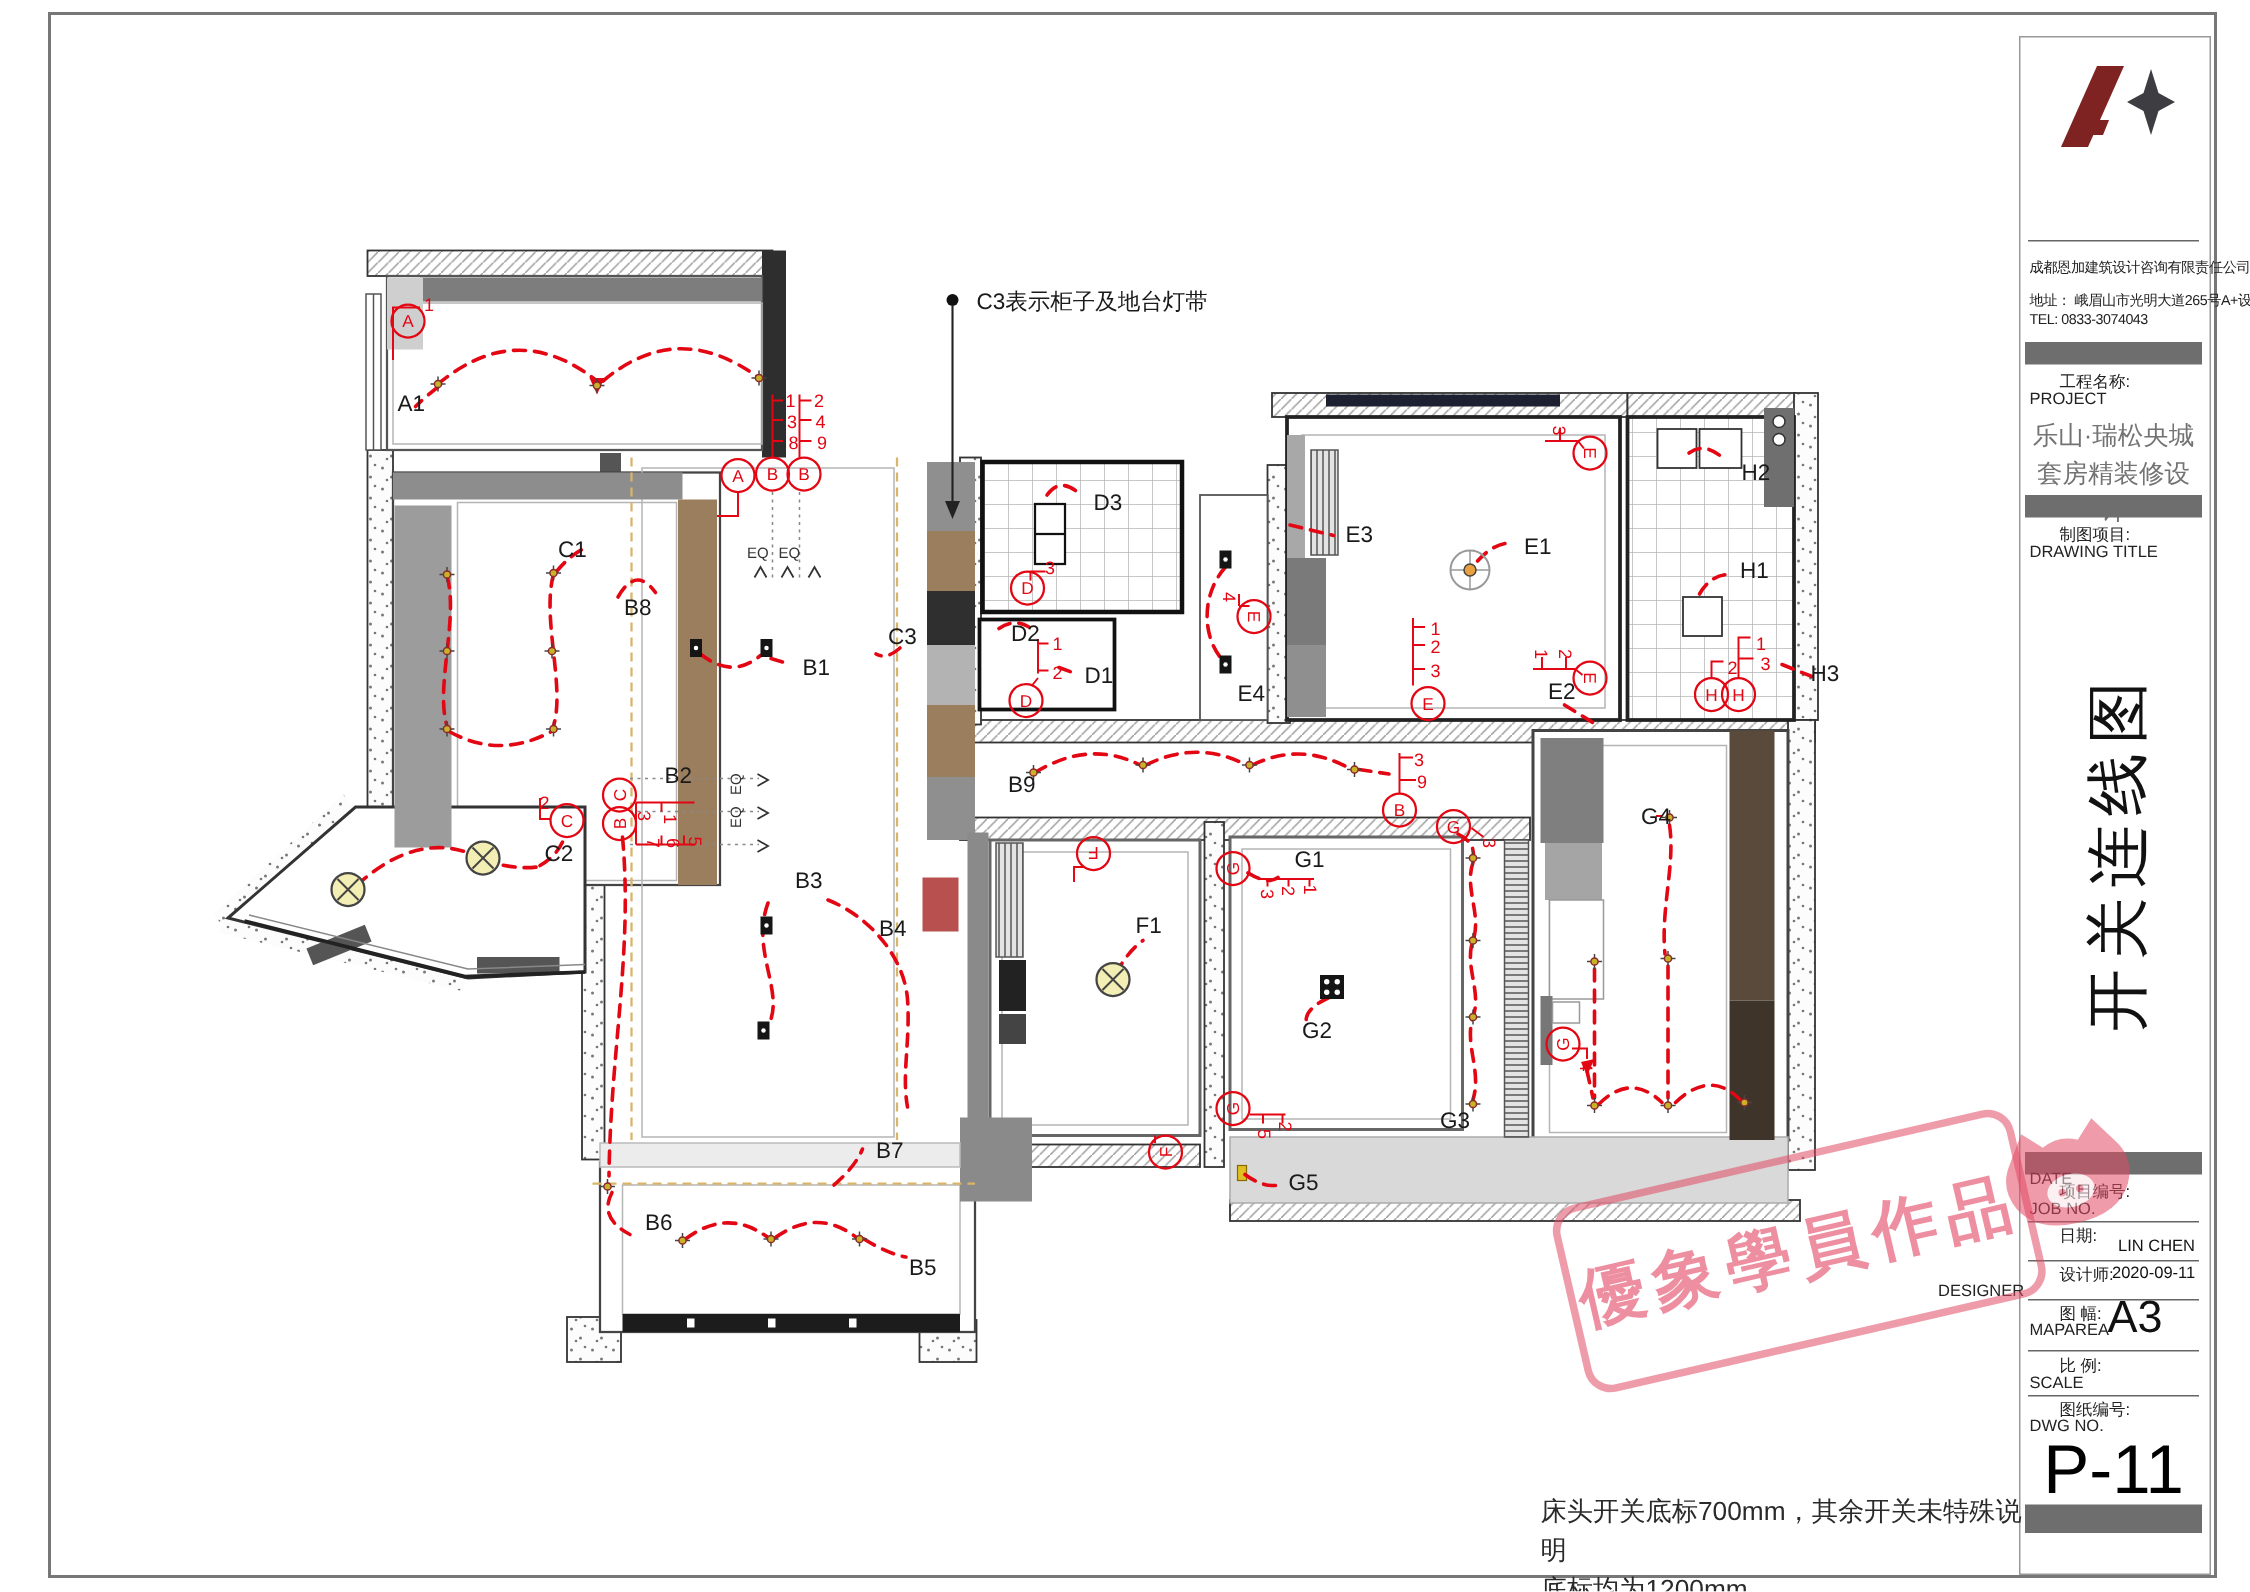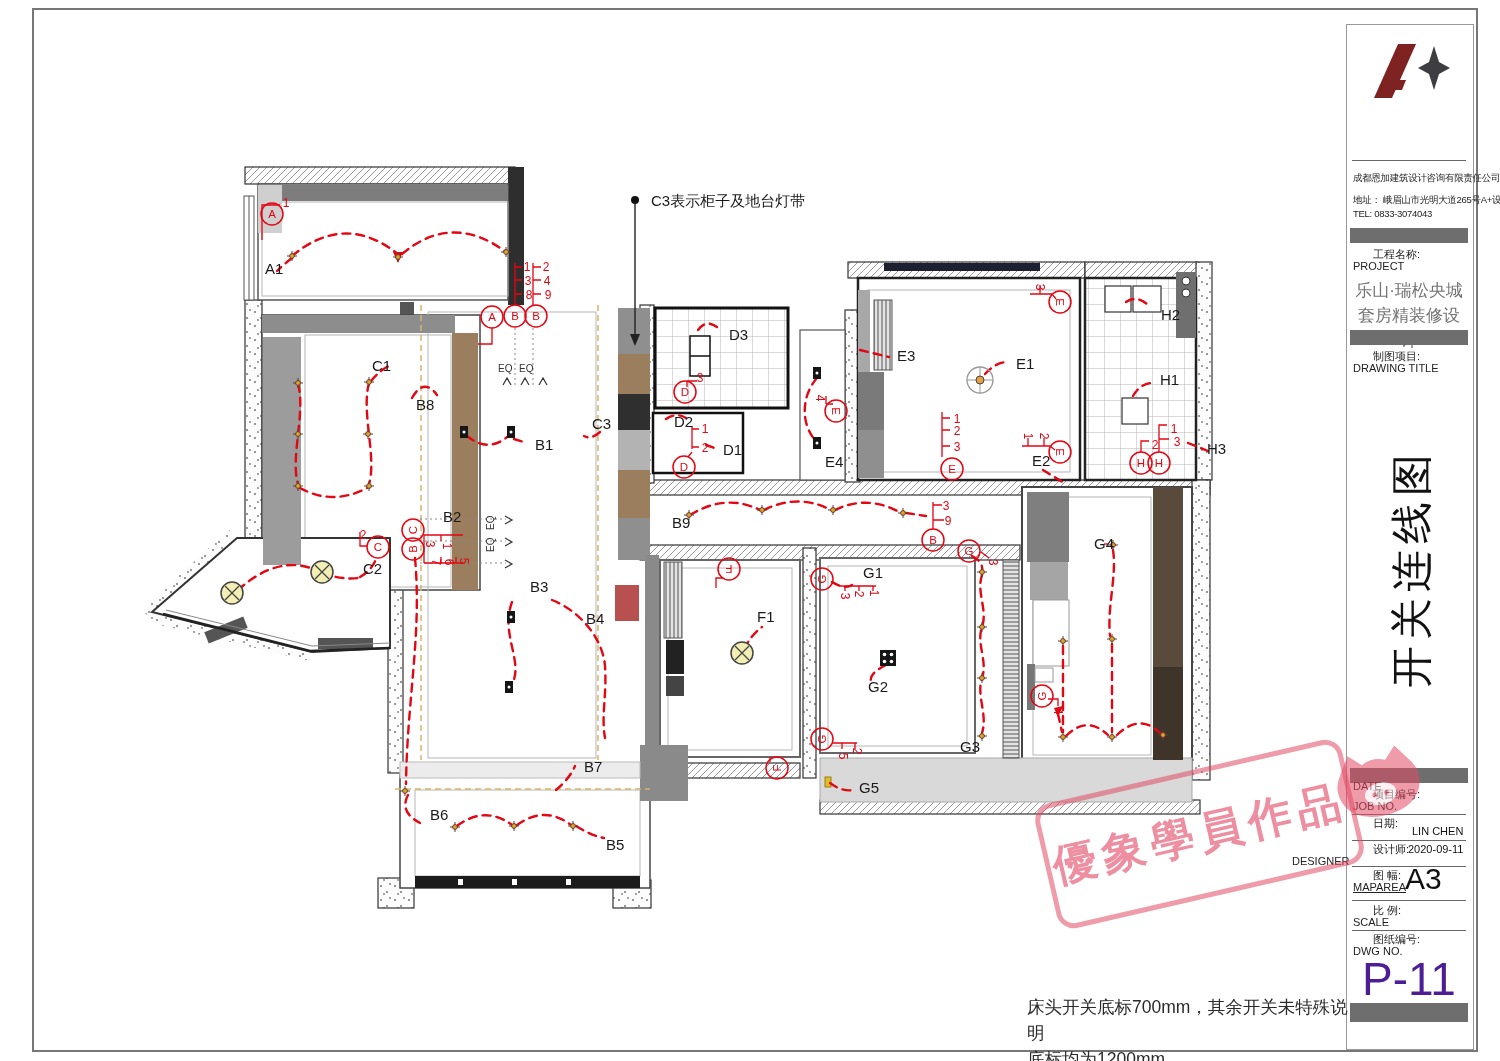--- a/index.html
+++ b/index.html
@@ -10,21 +10,21 @@
   .tb-abs{position:absolute;}
   .tb-bar{position:absolute;left:1350px;width:118px;height:15px;background:#6e6e6e;}
   .tb-line{position:absolute;left:1352px;width:114px;height:0;border-top:1px solid #666;}
   .tb-cn{font-size:11px;color:#222;margin-left:20px;}
   .tb-en{font-size:11px;color:#222;}
   .tb-small{font-size:9.5px;letter-spacing:-0.3px;white-space:nowrap;color:#222;}
   #proj-name{position:absolute;left:1350px;top:278px;width:118px;text-align:center;font-size:17px;color:#737373;line-height:25px;}
   #vert-title{position:absolute;left:1262px;top:538px;width:300px;height:60px;line-height:60px;text-align:center;
               transform:rotate(-90deg);font-size:42px;letter-spacing:6px;color:#111;}
   #a3-val{position:absolute;left:1405px;top:862px;font-size:30px;color:#111;}
-  #p11-val{position:absolute;left:1350px;top:952px;width:118px;text-align:center;font-size:46px;color:#4c1d95;}
+  #p11-val{position:absolute;left:1350px;top:952px;width:118px;text-align:center;font-size:46px;color:#000000;}
   .tb-val{position:absolute;font-size:11px;color:#111;margin-top:22px;}
   
   #note{position:absolute;left:1027px;top:994px;width:330px;font-size:17.5px;line-height:26px;color:#2a2a2a;}
   
   #stamp{position:absolute;left:1042px;top:770px;width:305px;height:118px;border:5px solid rgba(226,74,101,.55);
          border-radius:18px;transform:rotate(-13deg);display:flex;align-items:center;justify-content:center;
          font-size:44px;font-weight:700;color:rgba(226,74,101,.62);letter-spacing:6px;z-index:50;}
   #stamp-pig{position:absolute;left:1328px;top:742px;z-index:50;transform:rotate(-13deg);opacity:.55;}
   
   #plan{position:absolute;left:0;top:0;}
@@ -536,21 +536,21 @@
   <div class="tb-abs tb-en" style="left:1353px;top:780px;text-align:center;">DATE</div>
   <div class="tb-val" style="left:1408px;top:821px;">2020-09-11</div>
   <div class="tb-line" style="top:840px;"></div>
 
   <div class="tb-abs tb-cn" style="left:1353px;top:842px;">设计师:</div>
   <div class="tb-abs tb-en" style="left:1292px;top:855px;">DESIGNER</div>
   <div class="tb-val" style="left:1412px;top:803px;">LIN CHEN</div>
   <div class="tb-line" style="top:866px;"></div>
 
   <div class="tb-abs tb-cn" style="left:1353px;top:868px;">图 幅:</div>
-  <div class="tb-abs tb-en" style="left:1353px;top:881px;text-decoration:underline;">MAPAREA</div>
+  <div class="tb-abs tb-en" style="left:1353px;top:881px;">MAPAREA</div>
   <div id="a3-val">A3</div>
   <div class="tb-line" style="top:900px;"></div>
 
   <div class="tb-abs tb-cn" style="left:1353px;top:903px;">比 例:</div>
   <div class="tb-abs tb-en" style="left:1353px;top:916px;">SCALE</div>
   <div class="tb-line" style="top:930px;"></div>
 
   <div class="tb-abs tb-cn" style="left:1353px;top:932px;">图纸编号:</div>
   <div class="tb-abs tb-en" style="left:1353px;top:945px;">DWG NO.</div>
   <div id="p11-val">P-11</div>

